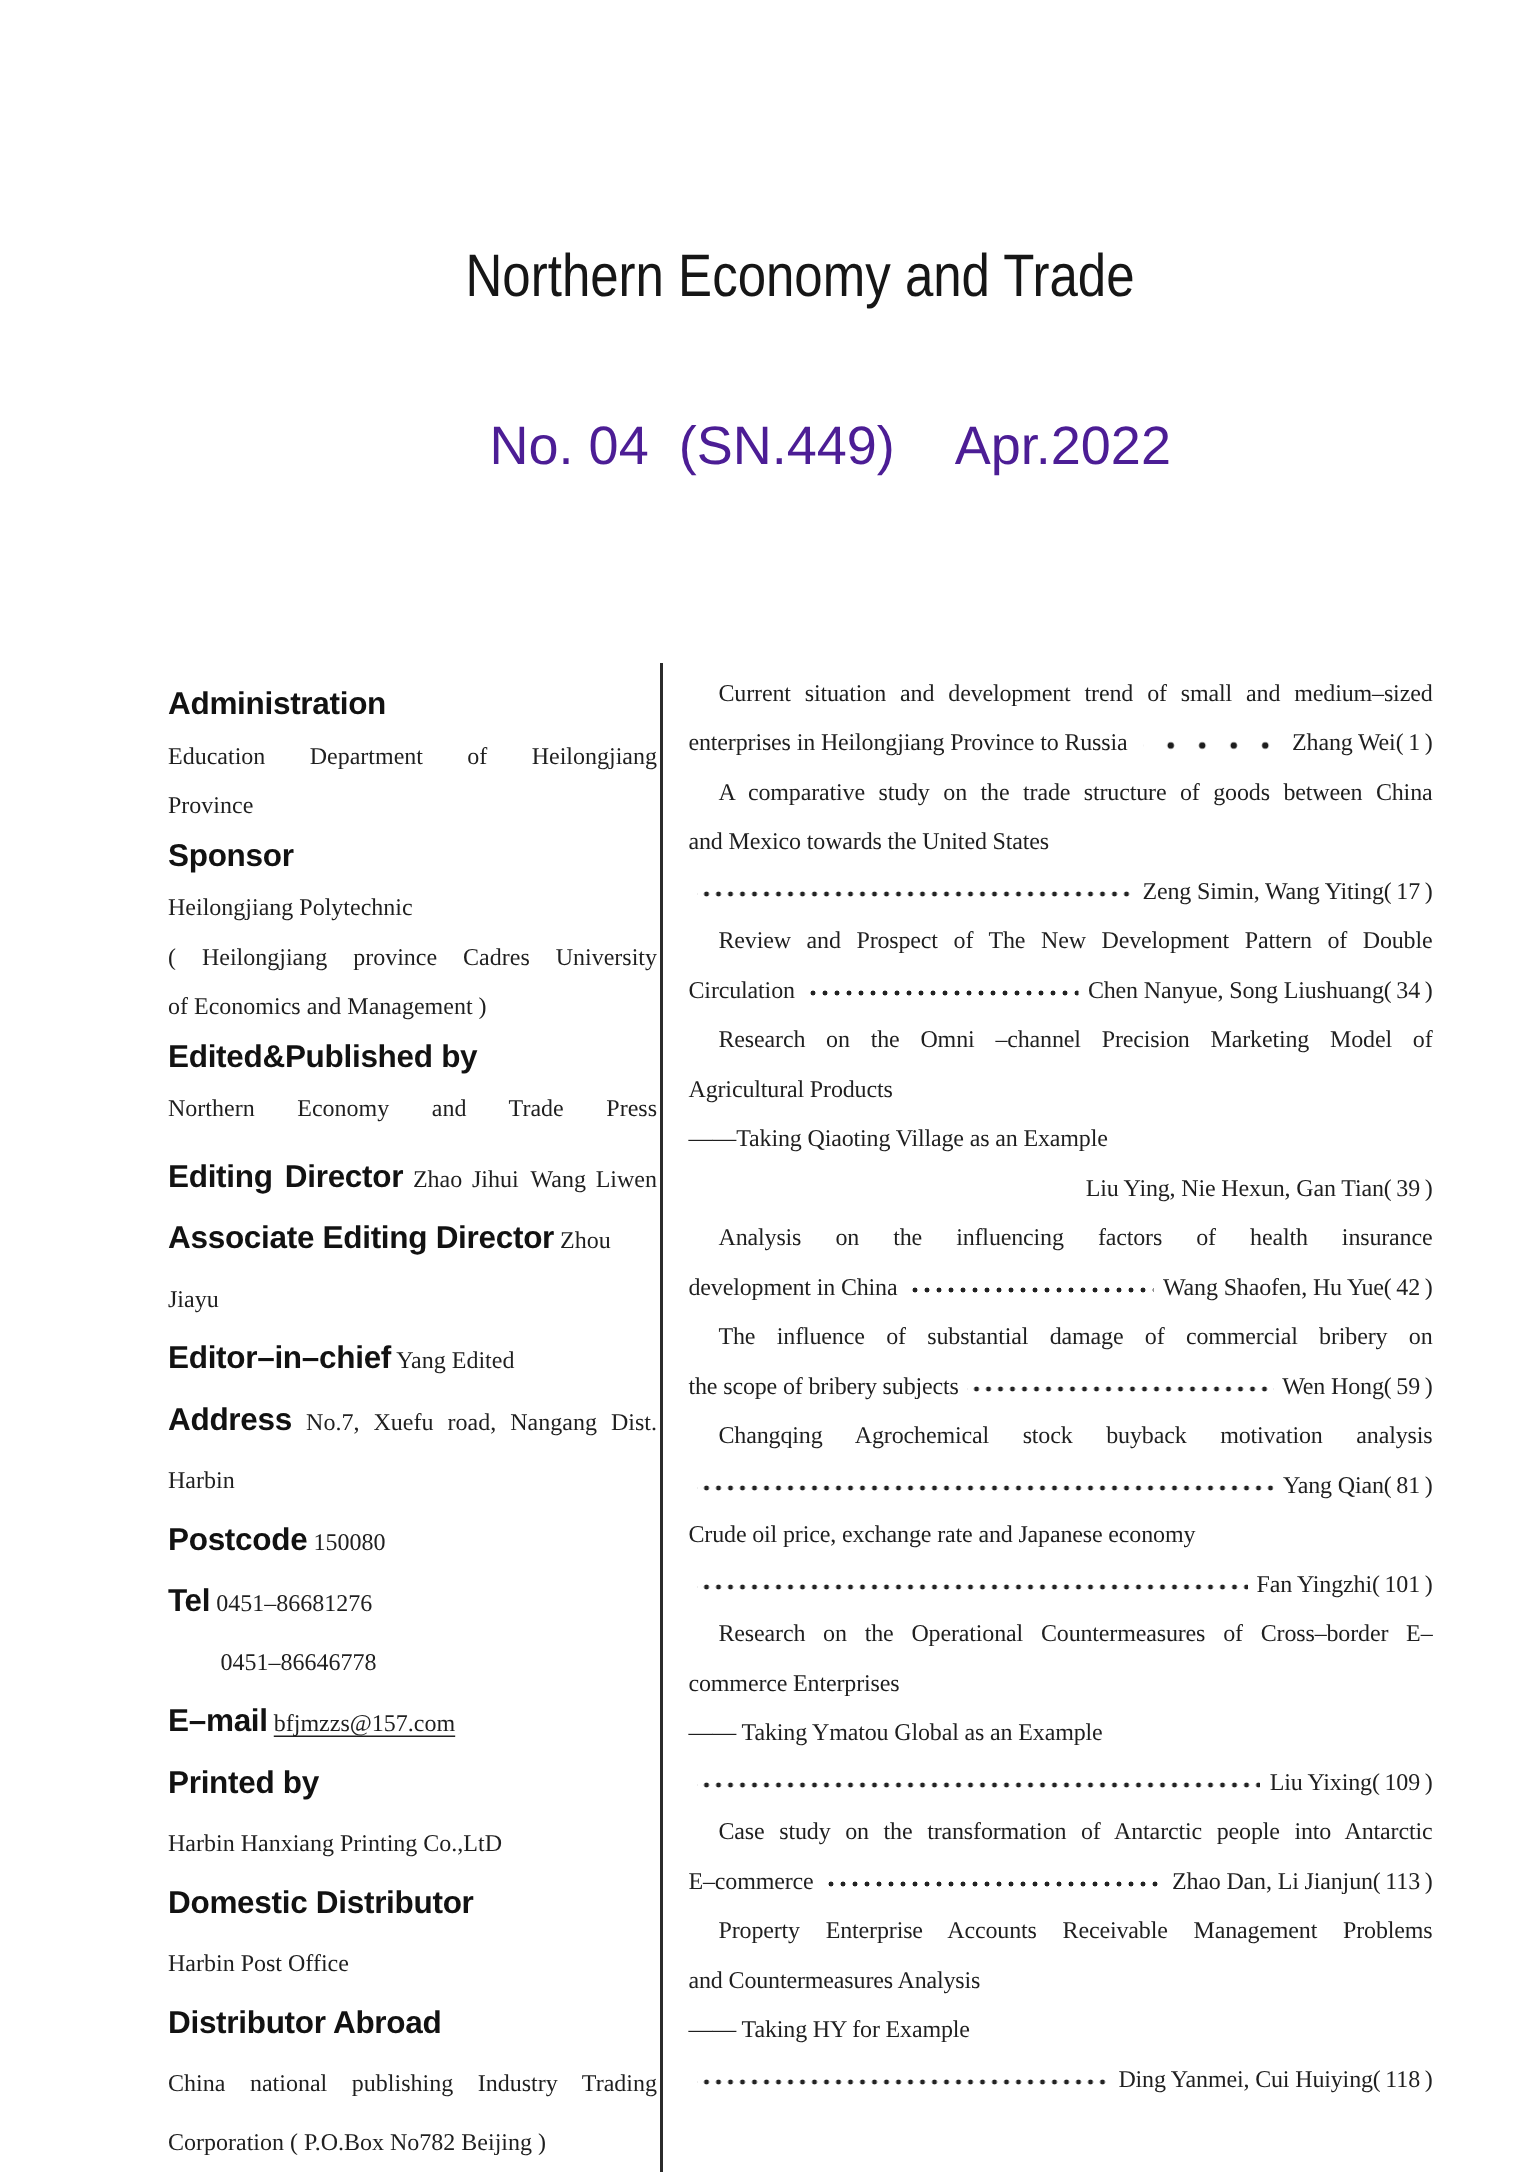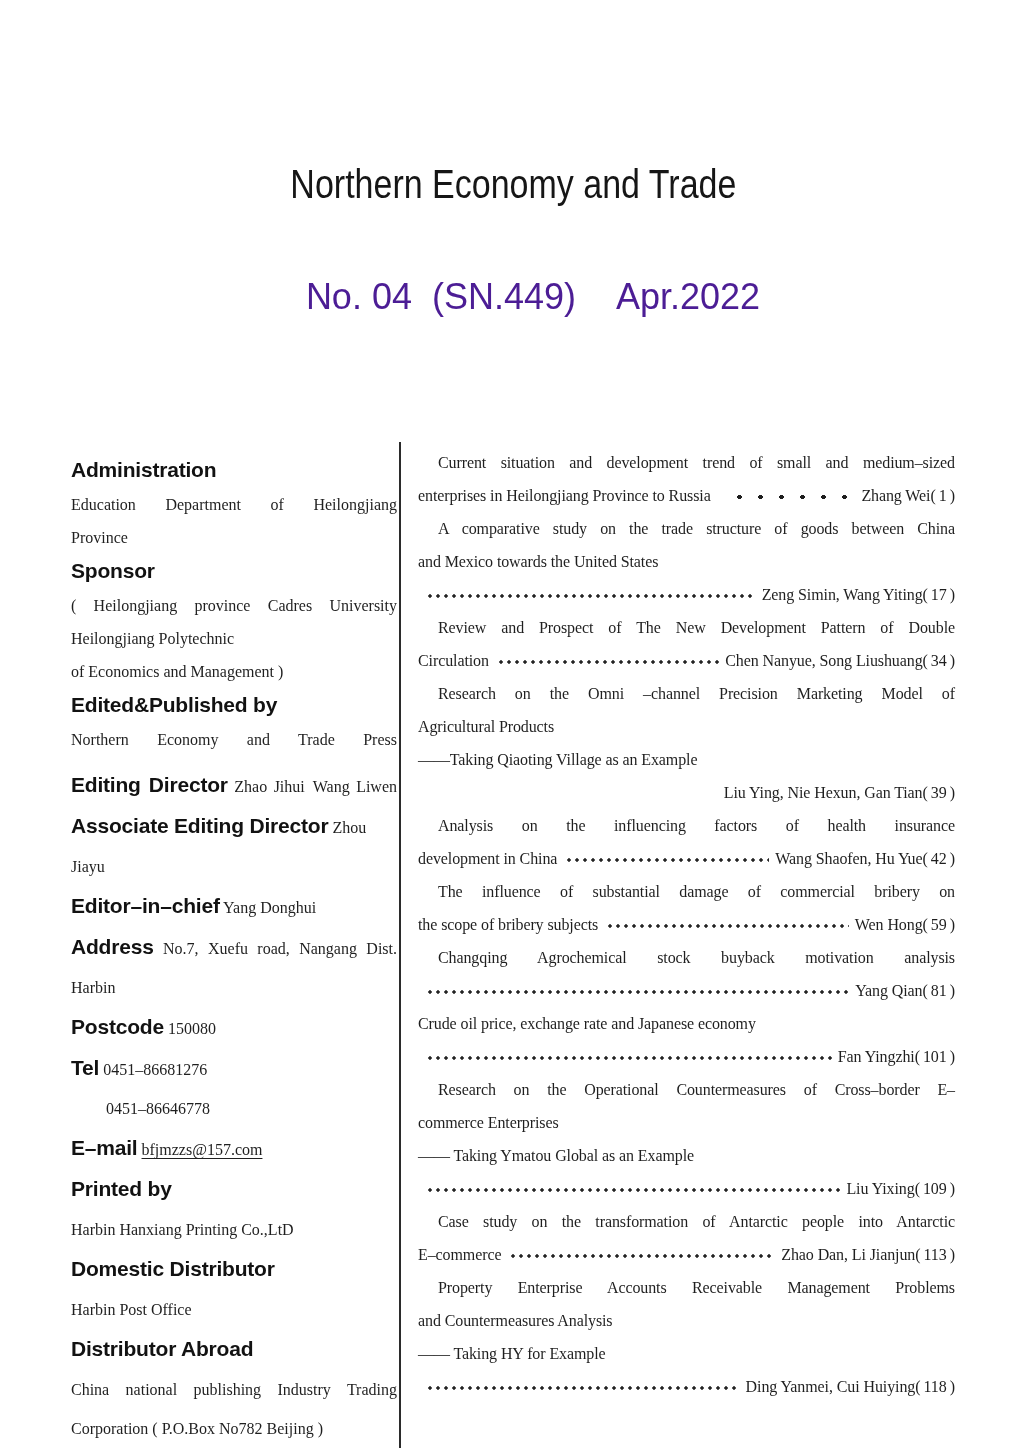--- a/index.html
+++ b/index.html
@@ -6,21 +6,21 @@
   body {
     width: 1024px; height: 1448px;
     background: #ffffff;
     color: #1e1e1e;
     overflow: hidden;
     font-family: "Liberation Serif", serif;
   }
   .page {
     box-sizing: border-box;
     width: 1024px; height: 1448px;
-    padding: 162px 69px 0 71px;
+    padding: 162px 69px 0 112px;
     border-radius: 15px;
   }
   
   .title {
     margin: 0;
     text-align: center;
     font-family: "Liberation Sans", sans-serif;
     font-weight: 400;
     font-size: 40px;
     line-height: 44px;
@@ -113,30 +113,30 @@
     <span>No. 04  (SN.449)</span><span class="date">Apr.2022</span>
   </div>
 
   <div class="columns">
     <div class="left-col">
       <div class="m-sec m-sec-1">
           <div class="m-line"><span class="m-label">Administration</span></div>
           <div class="m-line just"><span class="m-text">Education Department of Heilongjiang</span></div>
           <div class="m-line"><span class="m-text">Province</span></div>
           <div class="m-line"><span class="m-label">Sponsor</span></div>
+          <div class="m-line"><span class="m-text">Heilongjiang Polytechnic</span></div>
           <div class="m-line just"><span class="m-text">( Heilongjiang province Cadres University</span></div>
-          <div class="m-line"><span class="m-text">Heilongjiang Polytechnic</span></div>
           <div class="m-line"><span class="m-text">of Economics and Management )</span></div>
           <div class="m-line"><span class="m-label">Edited&amp;Published by</span></div>
           <div class="m-line just"><span class="m-text">Northern Economy and Trade Press</span></div>
         </div>
       <div class="m-sec m-sec-2">
           <div class="m-line just"><span class="m-label">Editing Director</span> <span class="m-text">Zhao Jihui Wang Liwen</span></div>
           <div class="m-line"><span class="m-label">Associate Editing Director</span> <span class="m-text">Zhou Jiayu</span></div>
-          <div class="m-line"><span class="m-label">Editor–in–chief</span> <span class="m-text">Yang Donghui</span></div>
+          <div class="m-line"><span class="m-label">Editor–in–chief</span> <span class="m-text">Yang Edited</span></div>
           <div class="m-line just"><span class="m-label">Address</span> <span class="m-text">No.7,  Xuefu road, Nangang Dist.</span></div>
           <div class="m-line"><span class="m-text">Harbin</span></div>
           <div class="m-line"><span class="m-label">Postcode</span> <span class="m-text">150080</span></div>
           <div class="m-line"><span class="m-label">Tel</span> <span class="m-text">0451–86681276</span></div>
           <div class="m-line indent"><span class="m-text">0451–86646778</span></div>
           <div class="m-line"><span class="m-label">E–mail</span> <span class="m-text u">bfjmzzs@157.com</span></div>
           <div class="m-line"><span class="m-label">Printed by</span></div>
           <div class="m-line"><span class="m-text">Harbin Hanxiang Printing Co.,LtD</span></div>
           <div class="m-line"><span class="m-label">Domestic Distributor</span></div>
           <div class="m-line"><span class="m-text">Harbin Post Office</span></div>

